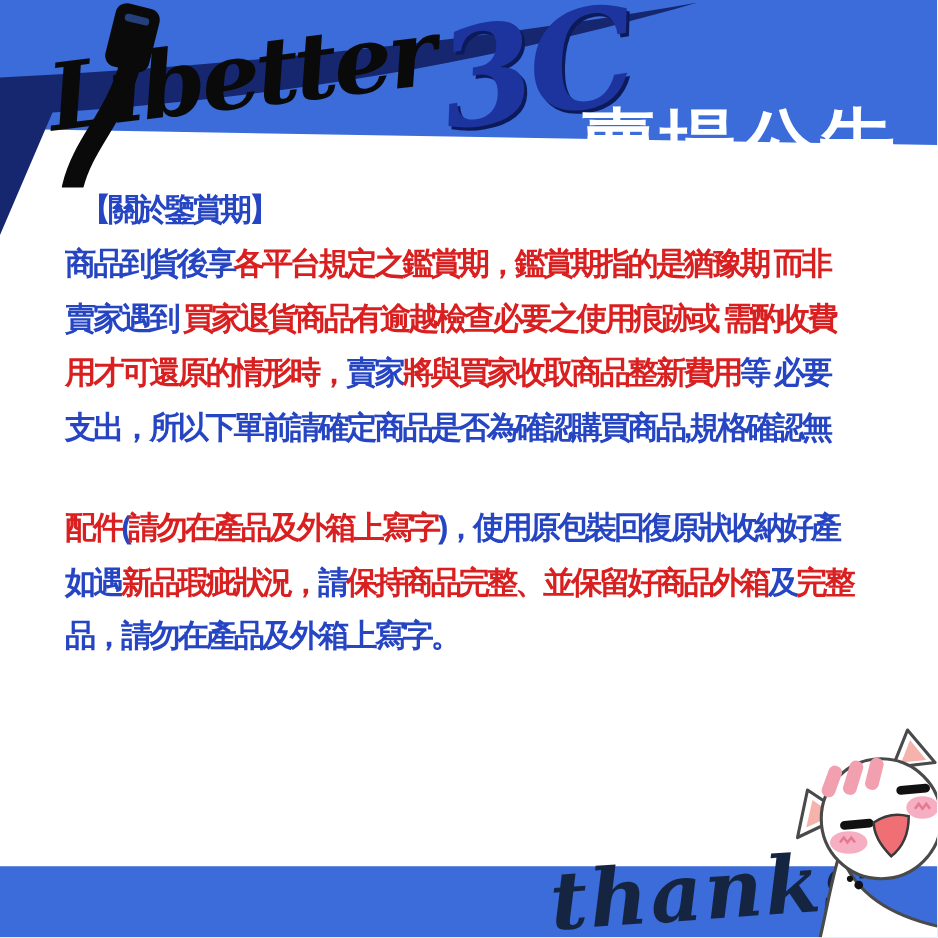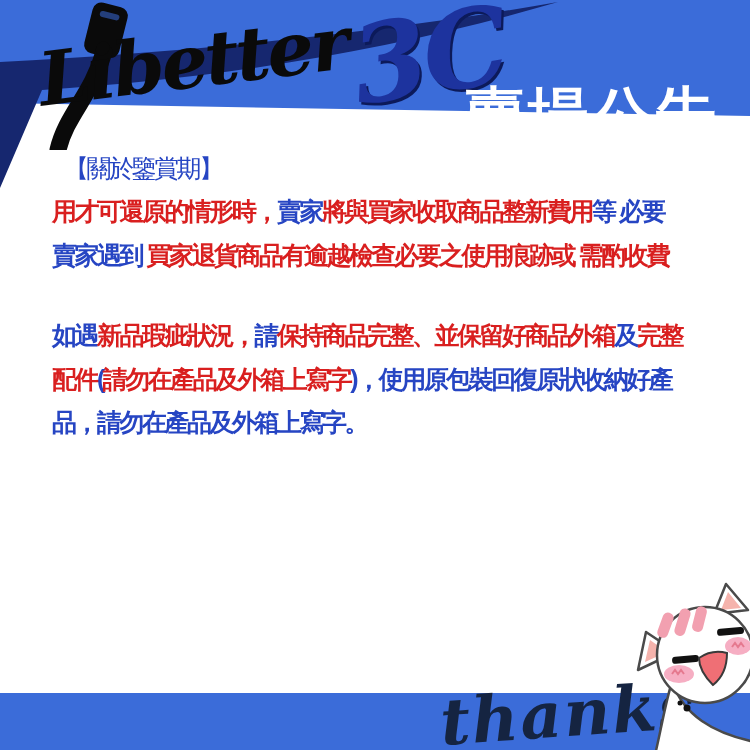--- a/index.html
+++ b/index.html
@@ -19,21 +19,21 @@
   .logo-suffix{position:absolute;left:352px;top:-8px;font-family:"DejaVu Serif","Liberation Serif",serif;
     font-style:italic;font-weight:bold;font-size:108px;letter-spacing:-4px;color:var(--logo-blue);
     transform:rotate(-9deg);text-shadow:2px 3px 0 #0c1a5a;white-space:nowrap;}
   .page-title{position:absolute;right:30px;top:36px;z-index:3;color:#ffffff;
     font-size:60px;font-weight:900;letter-spacing:4px;white-space:nowrap;}
 
   
   .body-text{position:absolute;left:52px;top:146px;width:660px;z-index:1;
     font-weight:bold;font-size:25px;letter-spacing:-2.5px;}
   .section-heading{margin:0 0 0 12px;height:44px;line-height:44px;
-    font-size:25px;color:var(--text-blue);font-weight:normal;}
+    font-size:25px;color:var(--text-blue);font-weight:bold;}
   .para{margin:0;}
   .para .line{height:43.5px;line-height:43.5px;white-space:nowrap;}
   .para-gap{height:37px;}
   .seg-b{color:var(--text-blue);}
   .seg-r{color:var(--text-red);}
 
   
   .footer-band{position:absolute;left:0;top:693px;width:750px;height:57px;
     background:var(--banner-blue);z-index:1;}
   .thanks-text{position:absolute;left:440px;top:676px;z-index:2;
@@ -62,27 +62,29 @@
     </svg>
     <span class="logo-text">Libetter</span>
     <span class="logo-suffix">3C</span>
   </div>
 
   <h1 class="page-title">賣場公告</h1>
 
   <main class="body-text">
     <h2 class="section-heading">【關於鑒賞期】</h2>
     <div class="para" id="para1">
+        <div class="line"><span class="seg-b">商品到貨後享</span><span class="seg-r">各平台規定之鑑賞期，鑑賞期指的是猶豫期 而非</span></div>
+        <div class="line"><span class="seg-b">賣家遇到 </span><span class="seg-r">買家退貨商品有逾越檢查必要之使用痕跡或 需酌收費</span></div>
         <div class="line"><span class="seg-r">用才可還原的情形時，</span><span class="seg-b">賣家</span><span class="seg-r">將與買家收取商品整新費用</span><span class="seg-b">等 必要</span></div>
-        <div class="line"><span class="seg-b">賣家遇到 </span><span class="seg-r">買家退貨商品有逾越檢查必要之使用痕跡或 需酌收費</span></div>
+        <div class="line"><span class="seg-b">支出，所以下單前請確定商品是否為確認購買商品,規格確認無</span></div>
       </div>
     <div class="para-gap"></div>
     <div class="para" id="para2">
+        <div class="line"><span class="seg-r">配件</span><span class="seg-b">(</span><span class="seg-r">請勿在產品及外箱上寫字</span><span class="seg-b">)，</span><span class="seg-b">使用原包裝回復原狀收納好產</span></div>
         <div class="line"><span class="seg-b">如遇</span><span class="seg-r">新品瑕疵狀況，</span><span class="seg-b">請</span><span class="seg-r">保持商品完整、並保留好商品外箱</span><span class="seg-b">及</span><span class="seg-r">完整</span></div>
-        <div class="line"><span class="seg-r">配件</span><span class="seg-b">(</span><span class="seg-r">請勿在產品及外箱上寫字</span><span class="seg-b">)，</span><span class="seg-b">使用原包裝回復原狀收納好產</span></div>
         <div class="line"><span class="seg-b">品，請勿在產品及外箱上寫字。</span></div>
       </div>
   </main>
 
   <div class="footer-band"></div>
   <span class="thanks-text">thanks</span>
 
   <svg class="cat-mascot" width="150" height="180" viewBox="0 0 150 180">
 
     <path d="M 72,112 C 84,145 112,163 155,172 L 155,185 L 55,185 C 62,155 66,130 72,112 Z" fill="#ffffff" stroke="#4a4a4a" stroke-width="2.5"></path>

